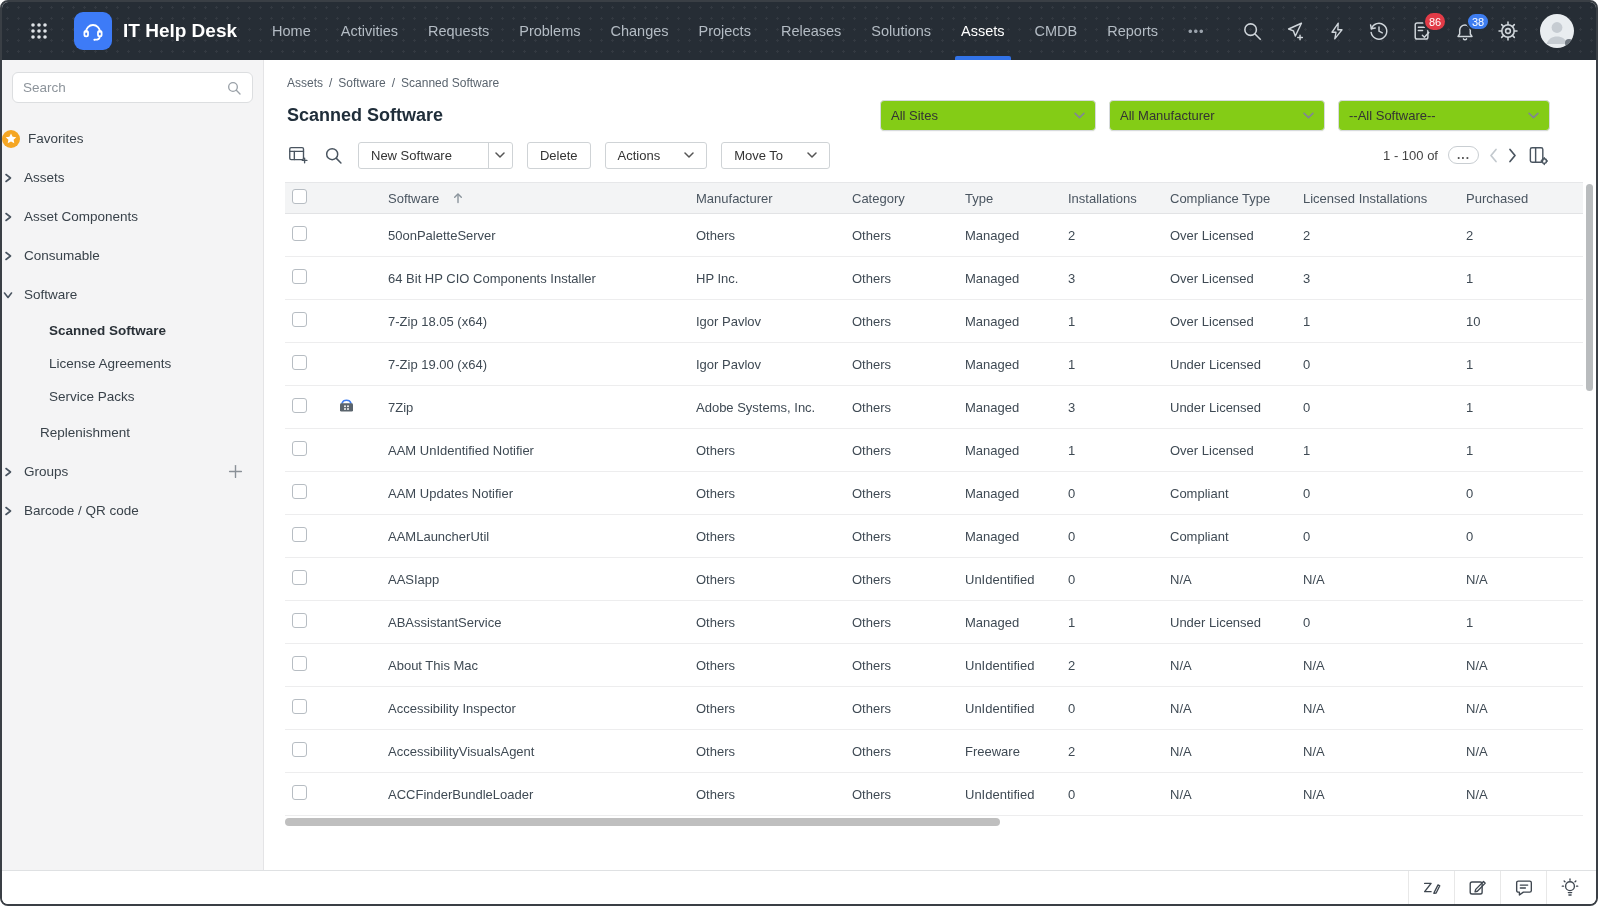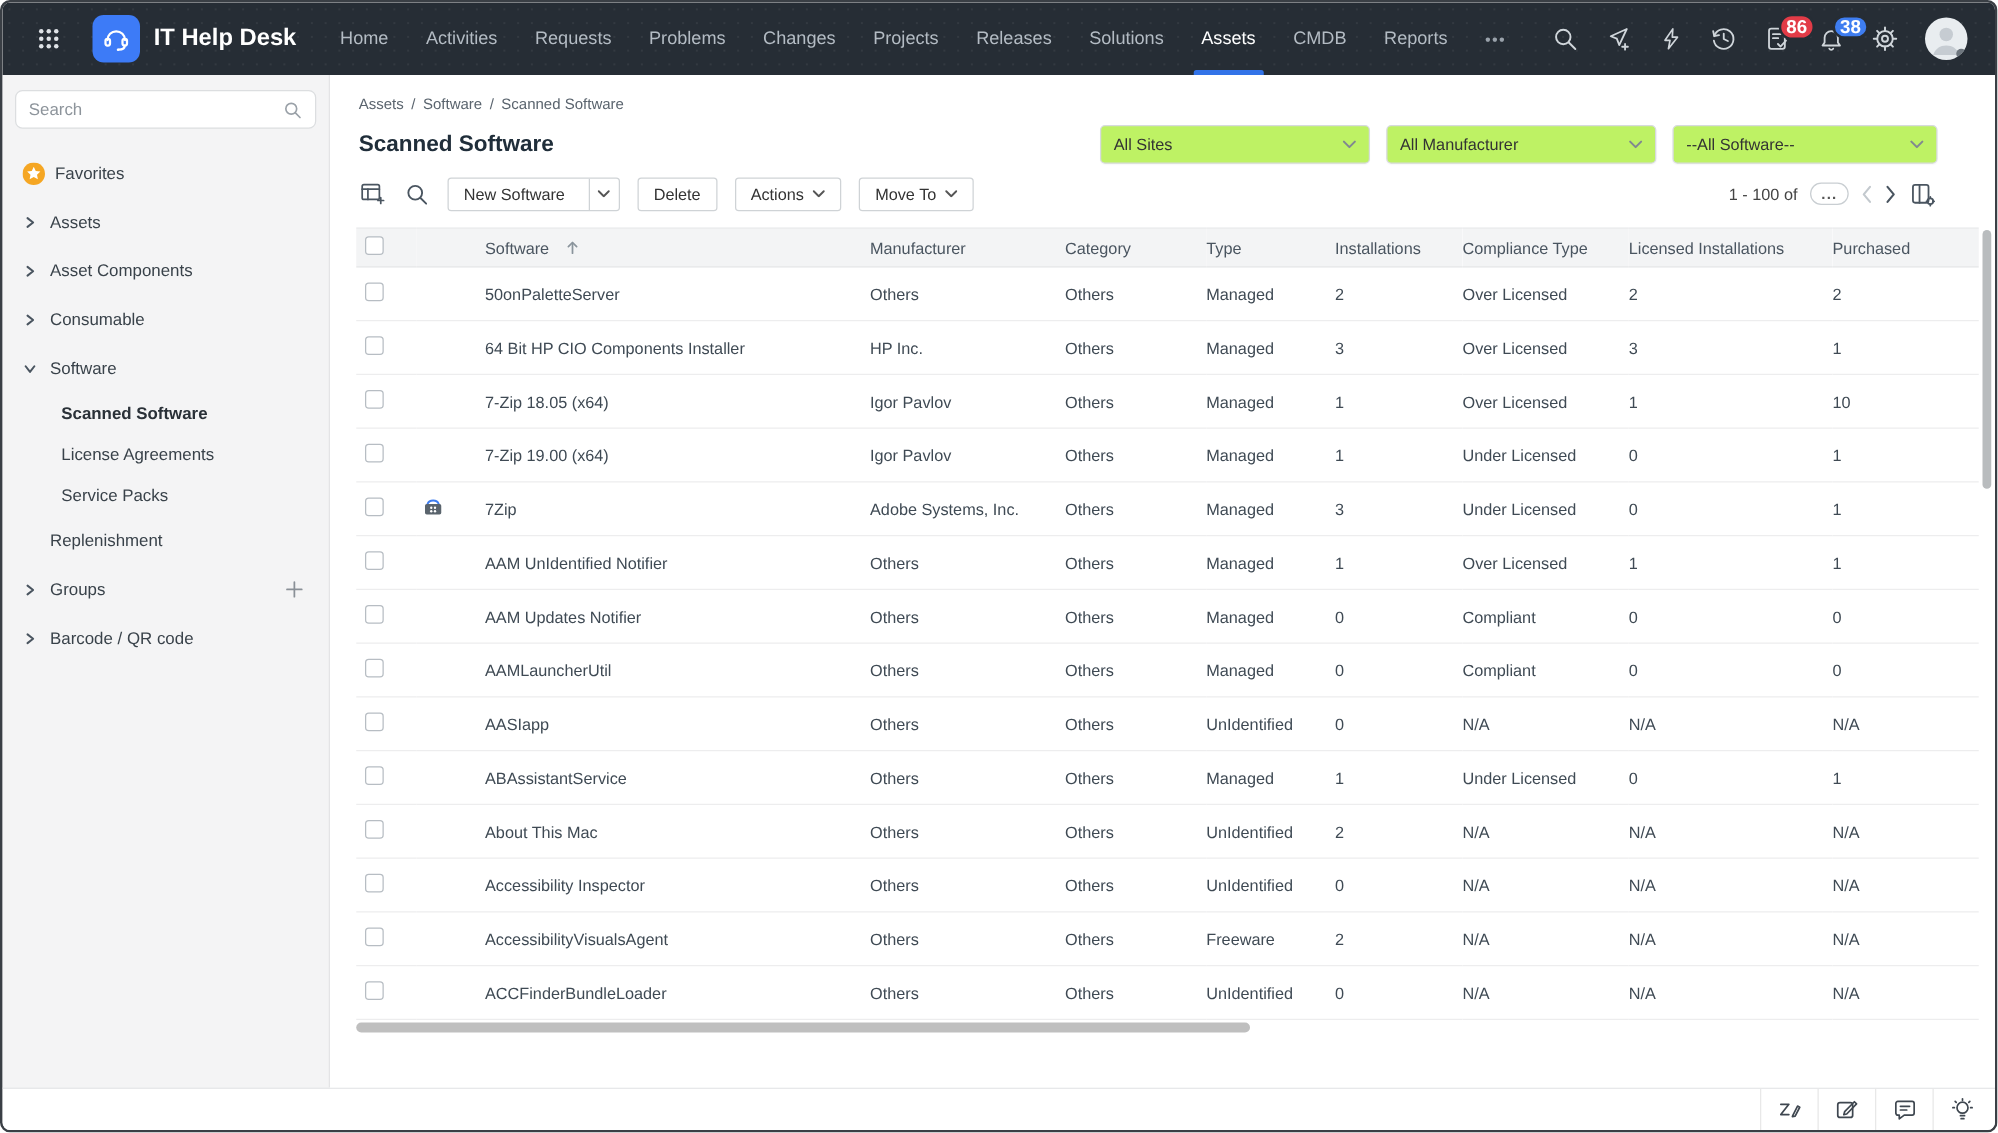--- a/index.html
+++ b/index.html
@@ -20,67 +20,67 @@
   .navitems { display:flex; align-items:center; height:58px; }
   .navitems a { color:#b4bcc4; font-size:14.5px; text-decoration:none; padding:0 15px;
                 height:58px; display:flex; align-items:center; position:relative; white-space:nowrap; cursor:pointer; }
   .navitems a.active { color:#ffffff; }
   .navitems a.active::after { content:""; position:absolute; left:50%; transform:translateX(-50%);
                 bottom:0; width:56px; height:4px; background:#3273e8; border-radius:2px 2px 0 0; }
   .navitems a.more { font-size:13px; letter-spacing:1px; color:#9aa2ab; }
   .nav-right { display:flex; align-items:center; gap:21px; }
   .nav-ic { color:#cfd5da; display:flex; align-items:center; position:relative; cursor:pointer; }
   .badge { position:absolute; top:-9px; left:12px; min-width:21px; height:21px; padding:0 4px;
-           border-radius:11px; color:#fff; font-size:15px; font-weight:700; display:flex;
+           border-radius:11px; color:#fff; font-size:11px; font-weight:400; display:flex;
            align-items:center; justify-content:center; border:2px solid #262d35; }
   .badge.red { background:#e23b47; }
   .badge.blue { background:#3e7df0; min-width:19px; height:19px; top:-8px; }
   .avatar { width:34px; height:34px; border-radius:50%; background:#e9edf0; position:relative;
             display:flex; align-items:flex-end; justify-content:center; overflow:hidden; cursor:pointer; }
   .avatar::after { content:""; position:absolute; right:1px; bottom:1px; width:8px; height:8px;
             border-radius:50%; background:#6e767e; }
 
   
   .middle { flex:1; display:flex; min-height:0; }
   .sidebar { flex:0 0 262px; background:#f4f4f5; border-right:1px solid #e4e4e6; overflow:hidden; }
   .searchbox { background:#fff; border:1px solid #dcdee0; border-radius:6px; height:31px;
                margin:12px 10px 16px 10px; display:flex; align-items:center; padding:0 10px; }
   .searchbox input { border:none; outline:none; flex:1; font-size:13.5px; color:#333;
                font-family:inherit; background:transparent; }
   .searchbox input::placeholder { color:#8d949b; }
-  .side-item { height:39px; display:flex; align-items:center; padding-left:16px; font-size:13.5px;
+  .side-item { height:39px; display:flex; align-items:center; font-size:13.5px;
                color:#39424a; cursor:pointer; }
   .side-item .chev { width:20px; display:flex; align-items:center; }
   .side-item .lbl { margin-left:2px; }
   .side-item.fav .lbl { margin-left:8px; }
   .side-sub { height:33px; display:flex; align-items:center; padding-left:47px; font-size:13.5px;
               color:#39424a; cursor:pointer; }
   .side-sub.active { font-weight:700; color:#2a3138; }
   .side-plain { padding-left:38px; }
   .side-item .plus { margin-left:auto; margin-right:20px; display:flex; }
 
   .content { flex:1; background:#fff; position:relative; overflow:hidden; }
   .breadcrumb { padding:16px 46px 0 23px; font-size:12px; color:#5a646e; }
   .breadcrumb span { cursor:pointer; }
   .breadcrumb .sep { margin:0 6px; cursor:default; }
   .titlerow { padding:9px 46px 0 23px; height:41px; display:flex; align-items:center;
               justify-content:space-between; }
   .pagetitle { font-size:18px; font-weight:600; color:#202e3a; }
   .filters { display:flex; gap:13px; }
-  .dropdown { height:31px; background:#bef264; border:1px solid #d7dadd; border-radius:4px;
+  .dropdown { height:31px; background:#84cc16; border:1px solid #d7dadd; border-radius:4px;
               display:flex; align-items:center; justify-content:space-between; padding:0 10px;
               font-size:13px; color:#333; cursor:pointer; box-shadow:0 1px 1px rgba(0,0,0,0.03); }
   .dd-sites { width:216px; } .dd-mfr { width:216px; } .dd-soft { width:212px; }
 
   .toolbar { padding:10px 46px 0 23px; height:38px; display:flex; align-items:center;
              justify-content:space-between; }
   .tb-left { display:flex; align-items:center; gap:14px; }
   .tb-ic { color:#4a5560; display:flex; align-items:center; cursor:pointer; }
   .btn { height:27px; background:#fff; border:1px solid #cfd3d6; border-radius:3px; display:flex;
-         align-items:center; font-size:13px; color:#333; cursor:pointer; padding:0 12px; gap:7px; }
+         align-items:center; font-size:13px; color:#333; cursor:pointer; padding:0 12px; gap:24px; }
   .btn-split { padding:0; }
   .btn-split .btn-label { padding:0 12px; height:100%; display:flex; align-items:center; }
   .btn-split .btn-caret { width:24px; height:100%; border-left:1px solid #cfd3d6; display:flex;
          align-items:center; justify-content:center; }
   .tb-right { display:flex; align-items:center; gap:10px; }
   .range-text { font-size:13px; color:#444; }
   .pill { border:1px solid #c9ced2; border-radius:10px; padding:0 8px; height:18px; display:flex;
           align-items:center; font-size:12px; font-weight:700; letter-spacing:1px; color:#555;
           cursor:pointer; line-height:10px; }
   .pgchev { display:flex; align-items:center; cursor:pointer; }

